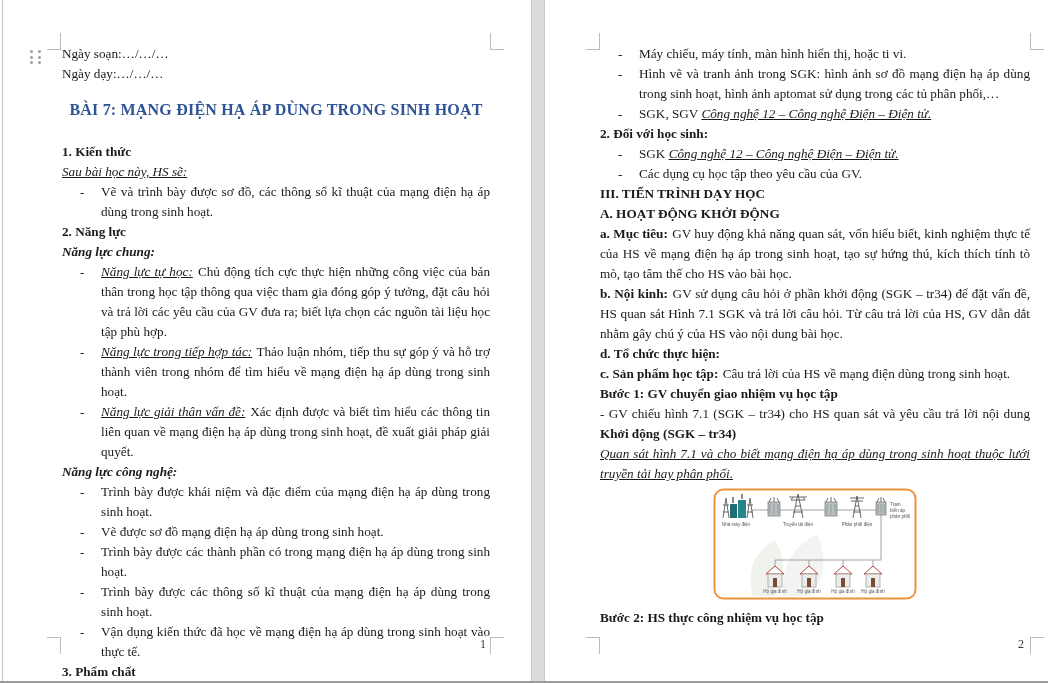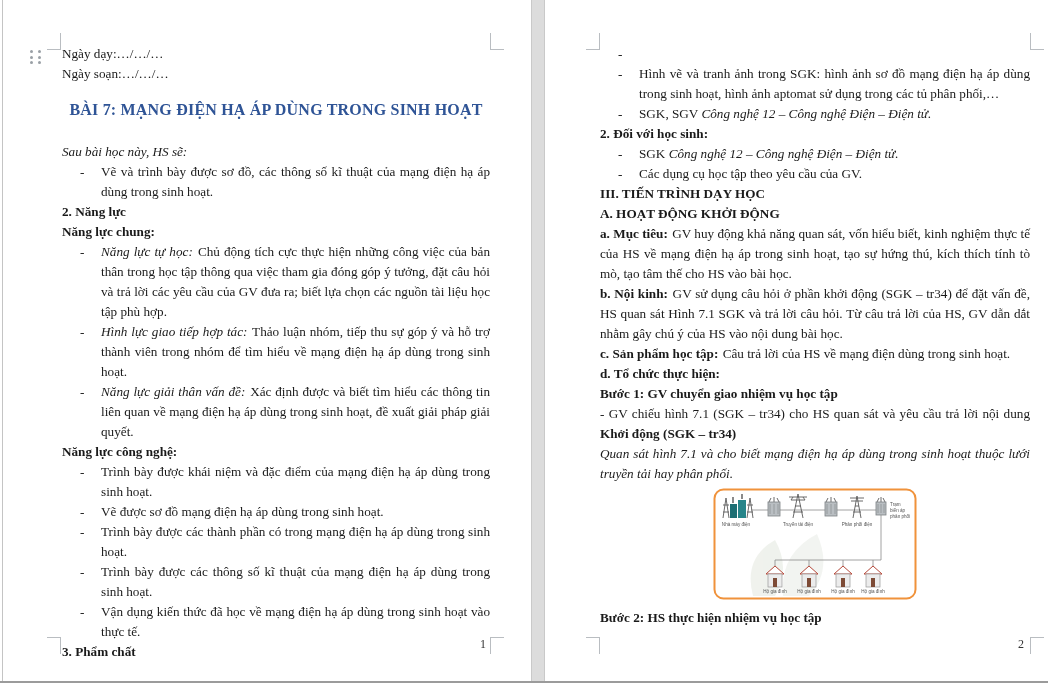--- a/index.html
+++ b/index.html
@@ -16,22 +16,22 @@
               background:#dcdcdc; border-left:1px solid #c9c9c9; border-right:1px solid #c9c9c9; }
   .left-edge { position:absolute; top:0; bottom:0; left:2px; width:1px; background:#c4c4c4; }
   .bottom-edge { position:absolute; left:0; right:0; bottom:0; height:2px; background:#9b9b9b; }
 
   .content { position:absolute; top:0; }
   .page1 .content { left:59px; width:428px; padding-top:44px; }
   .page2 .content { left:55px; width:430px; padding-top:44px; }
 
   .p { font-size:13.2px; line-height:20px; min-height:20px; }
   .b { font-weight:bold; }
-  .i { font-style:italic; }
-  .bi { font-weight:bold; }
+  .i { font-style:italic;text-decoration:underline; }
+  .bi { font-weight:bold; font-style:italic; }
   .just { text-align:justify; }
   .center { text-align:center; }
   .title { color:#2F5496; font-weight:bold; font-size:16px; letter-spacing:0.2px; }
   .sp16 { height:16px; } .sp22 { height:22px; }
 
   .bullet { position:relative; padding-left:39px; }
   .dash { position:absolute; left:18px; top:0; }
 
   .lead { margin-right:1px; }
 
@@ -76,44 +76,45 @@
       <i></i>
         <i></i>
         <i></i>
         <i></i>
         <i></i>
         <i></i>
     </div>
     <span class="pagenum">1</span>
 
     <div class="content">
+      <div class="p">Ngày soạn:…/…/…</div>
       <div class="p">Ngày dạy:…/…/…</div>
-      <div class="p">Ngày soạn:…/…/…</div>
       <div class="sp16"></div>
       <div class="p center title">BÀI 7: MẠNG ĐIỆN HẠ ÁP DÙNG TRONG SINH HOẠT</div>
       <div class="sp22"></div>
 
+      <div class="p b">1. Kiến thức</div>
       <div class="p i">Sau bài học này, HS sẽ:</div>
 
       <div class="p just bullet">
         <span class="dash">-</span>
         <span>Vẽ và trình bày được sơ đồ, các thông số kĩ thuật của mạng điện hạ áp dùng trong sinh hoạt.</span>
       </div>
 
       <div class="p b">2. Năng lực</div>
       <div class="p bi">Năng lực chung:</div>
 
       <div class="p just bullet">
         <span class="dash">-</span>
         <span class="i lead">Năng lực tự học:</span>
         <span>Chủ động tích cực thực hiện những công việc của bản thân trong học tập thông qua việc tham gia đóng góp ý tưởng, đặt câu hỏi và trả lời các yêu cầu của GV đưa ra; biết lựa chọn các nguồn tài liệu học tập phù hợp.</span>
       </div>
       <div class="p just bullet">
         <span class="dash">-</span>
-        <span class="i lead">Hình lực giao tiếp hợp tác:</span>
+        <span class="i lead">Năng lực trong tiếp hợp tác:</span>
         <span>Thảo luận nhóm, tiếp thu sự góp ý và hỗ trợ thành viên trong nhóm để tìm hiểu về mạng điện hạ áp dùng trong sinh hoạt.</span>
       </div>
       <div class="p just bullet">
         <span class="dash">-</span>
         <span class="i lead">Năng lực giải thân vấn đề:</span>
         <span>Xác định được và biết tìm hiểu các thông tin liên quan về mạng điện hạ áp dùng trong sinh hoạt, đề xuất giải pháp giải quyết.</span>
       </div>
 
       <div class="p bi">Năng lực công nghệ:</div>
 
@@ -149,20 +150,21 @@
   <div class="page page2">
     <div class="mark m-tl"></div>
     <div class="mark m-tr"></div>
     <div class="mark m-bl"></div>
     <div class="mark m-br"></div>
     <span class="pagenum">2</span>
 
     <div class="content">
       <div class="p bullet">
         <span class="dash">-</span>
+        <span>Máy chiếu, máy tính, màn hình hiển thị, hoặc ti vi.</span>
       </div>
       <div class="p just bullet">
         <span class="dash">-</span>
         <span>Hình vẽ và tranh ảnh trong SGK: hình ảnh sơ đồ mạng điện hạ áp dùng trong sinh hoạt, hình ảnh aptomat sử dụng trong các tủ phân phối,…</span>
       </div>
       <div class="p bullet">
         <span class="dash">-</span>
         <span>SGK, SGV</span>
         <span class="i">Công nghệ 12 – Công nghệ Điện – Điện tử.</span>
       </div>
@@ -183,25 +185,25 @@
       <div class="p b">A. HOẠT ĐỘNG KHỞI ĐỘNG</div>
 
       <div class="p just">
         <span class="b lead">a. Mục tiêu:</span>
         <span>GV huy động khả năng quan sát, vốn hiểu biết, kinh nghiệm thực tế của HS về mạng điện hạ áp trong sinh hoạt, tạo sự hứng thú, kích thích tính tò mò, tạo tâm thế cho HS vào bài học.</span>
       </div>
       <div class="p just">
         <span class="b lead">b. Nội kinh:</span>
         <span>GV sử dụng câu hỏi ở phần khởi động (SGK – tr34) để đặt vấn đề, HS quan sát Hình 7.1 SGK và trả lời câu hỏi. Từ câu trả lời của HS, GV dẫn dắt nhằm gây chú ý của HS vào nội dung bài học.</span>
       </div>
+      <div class="p b">d. Tổ chức thực hiện:</div>
       <div class="p just">
         <span class="b lead">c. Sản phẩm học tập:</span>
         <span>Câu trả lời của HS về mạng điện dùng trong sinh hoạt.</span>
       </div>
-      <div class="p b">d. Tổ chức thực hiện:</div>
       <div class="p b">Bước 1: GV chuyển giao nhiệm vụ học tập</div>
 
       <div class="p just">
         <span>- GV chiếu hình 7.1 (SGK – tr34) cho HS quan sát và yêu cầu trả lời nội dung</span>
         <span class="b">Khởi động (SGK – tr34)</span>
       </div>
       <div class="p just i">Quan sát hình 7.1 và cho biết mạng điện hạ áp dùng trong sinh hoạt thuộc lưới truyền tải hay phân phối.</div>
 
       <div class="figwrap">
         <svg class="figure" viewBox="0 0 204 112">
@@ -279,18 +281,18 @@
             <rect x="158" y="90" width="4" height="9" fill="#7c4a35"></rect>
           </g>
 
           <text x="62" y="105" text-anchor="middle" class="figlabel">Hộ gia đình</text>
           <text x="96" y="105" text-anchor="middle" class="figlabel">Hộ gia đình</text>
           <text x="130" y="105" text-anchor="middle" class="figlabel">Hộ gia đình</text>
           <text x="160" y="105" text-anchor="middle" class="figlabel">Hộ gia đình</text>
         </svg>
       </div>
 
-      <div class="p b">Bước 2: HS thực hiện nhiệm vụ học tập</div>
+      <div class="p b">Bước 2: HS thực công nhiệm vụ học tập</div>
     </div>
   </div>
 
   <div class="bottom-edge"></div>
 </div>
 
 </body></html>

